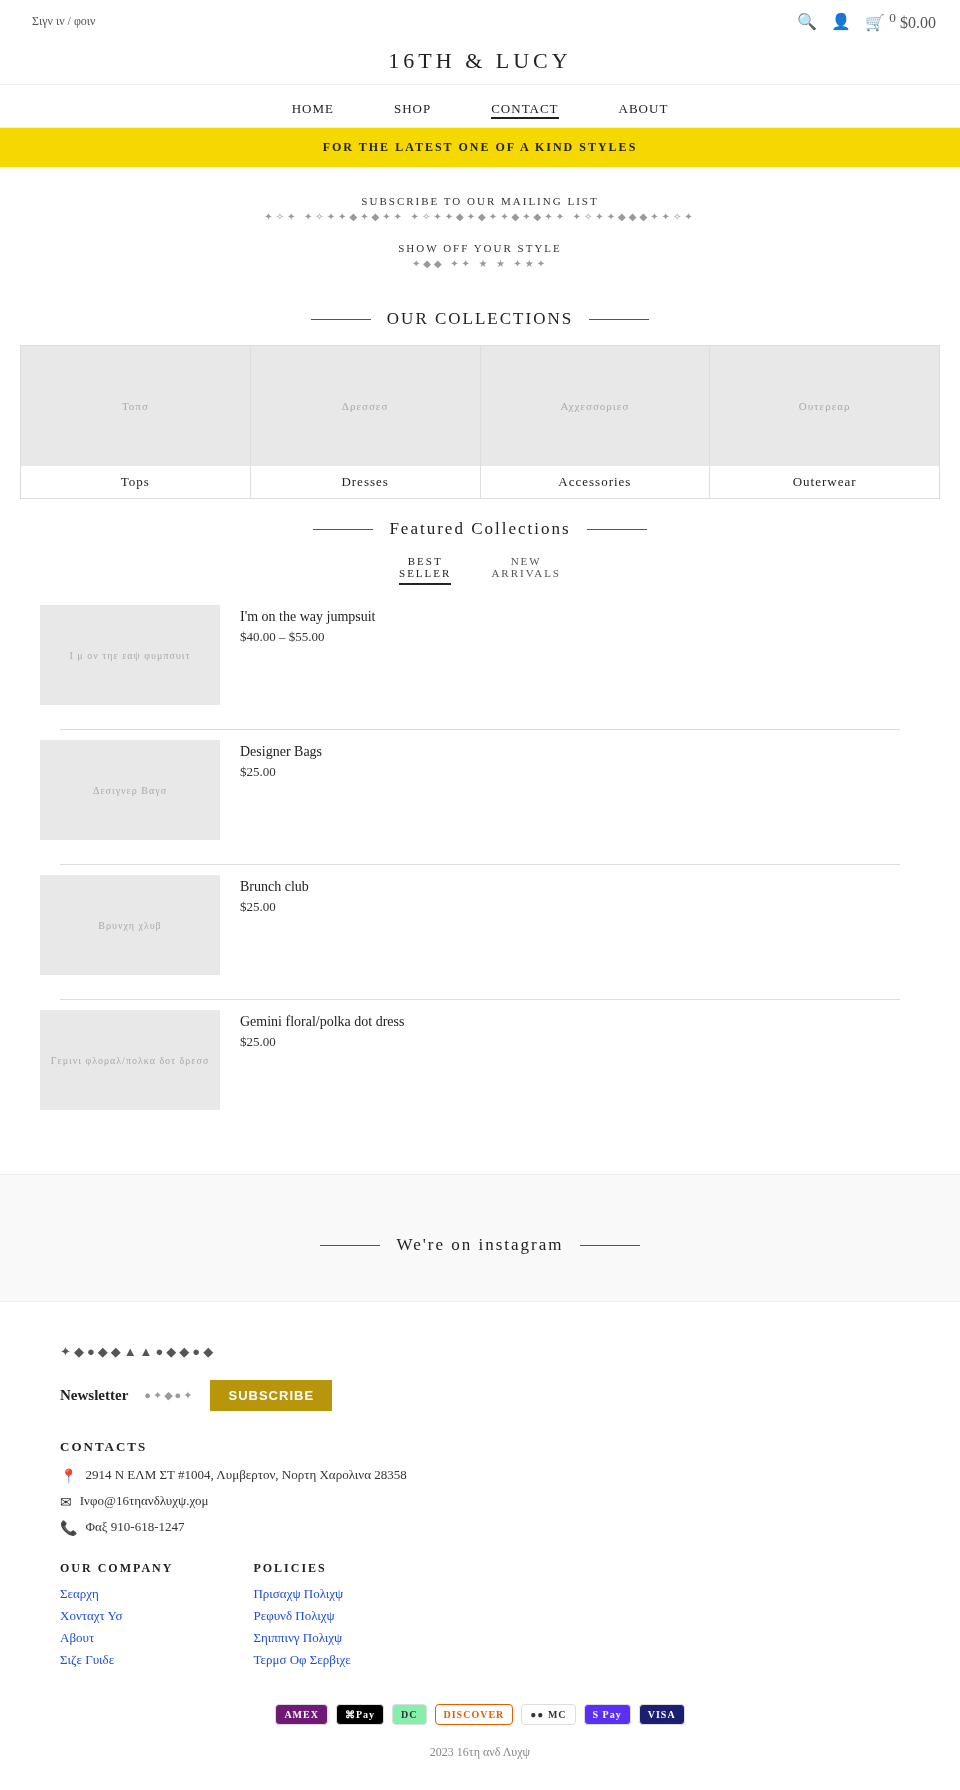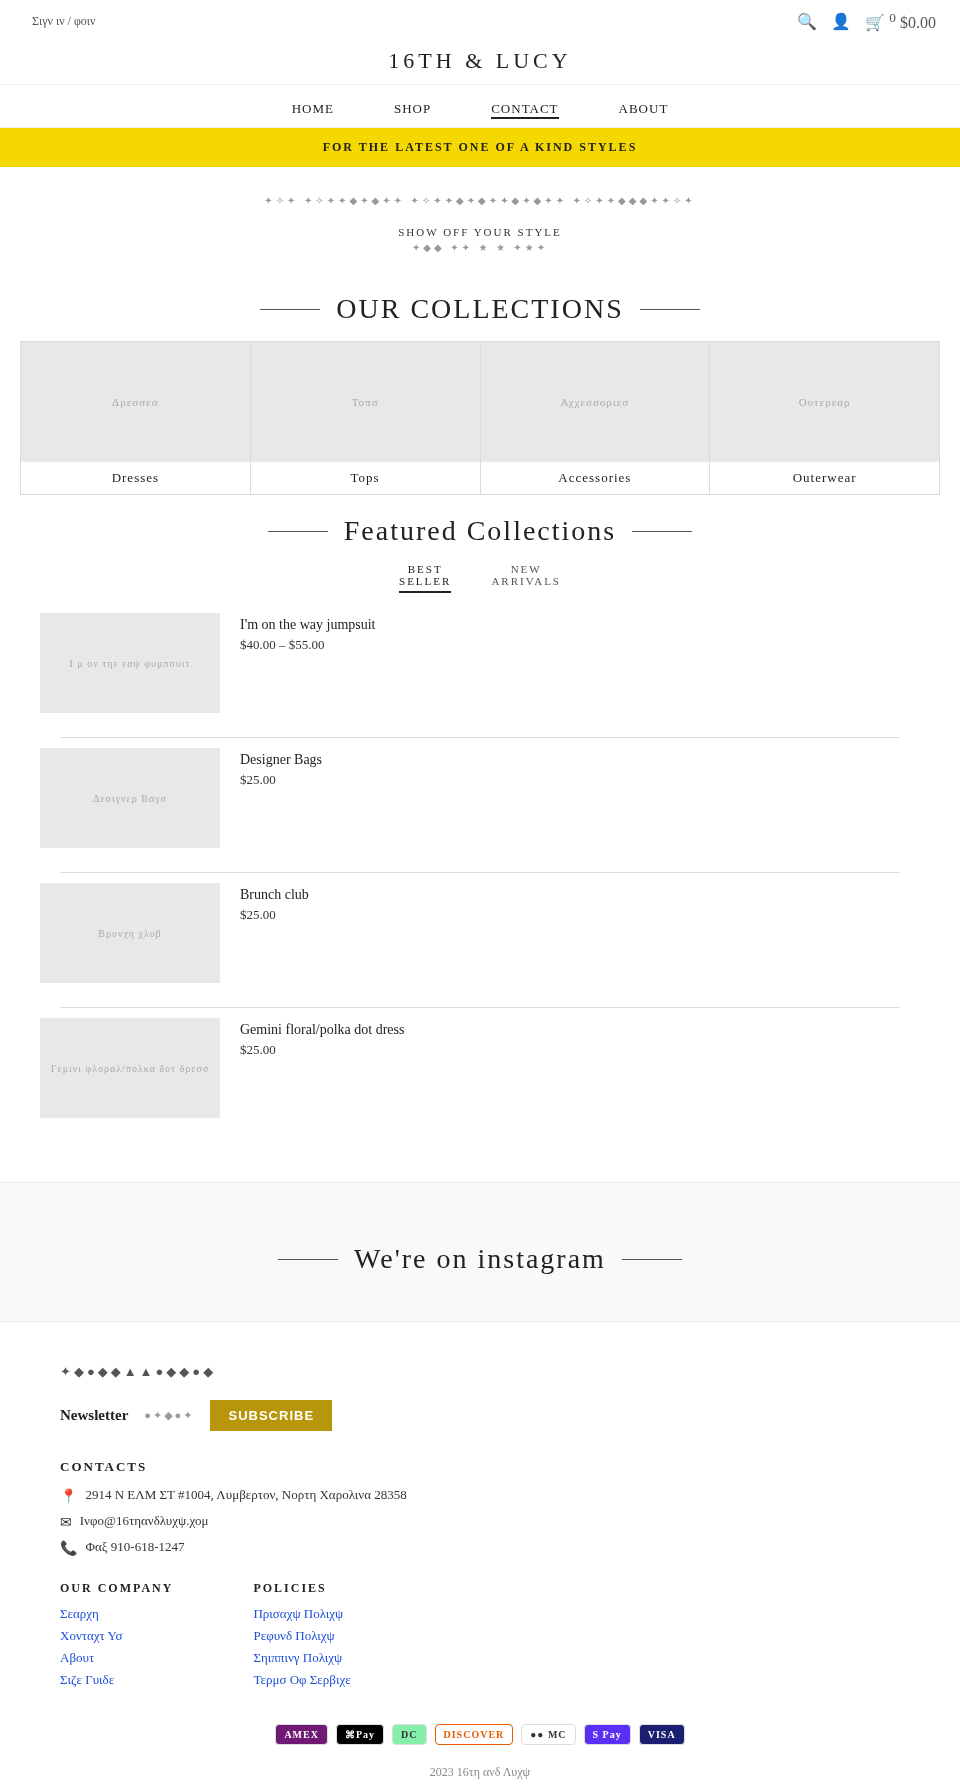--- a/index.html
+++ b/index.html
@@ -43,21 +43,21 @@
     .mailing-section .deco { color: #999; font-size: 10px; letter-spacing: 3px; }
     .show-off-section {
       text-align: center; padding: 10px 0 20px; font-size: 12px; letter-spacing: 1px;
     }
     .show-off-section .title { font-size: 11px; letter-spacing: 2px; color: #333; margin-bottom: 4px; }
     .show-off-section .deco { color: #999; font-size: 10px; letter-spacing: 3px; }
 
     
     .section-heading {
       display: flex; align-items: center; justify-content: center;
-      gap: 16px; margin: 20px 0 16px; font-size: 28px; letter-spacing: 2px;
+      gap: 16px; margin: 20px 0 16px; font-size: 17px; letter-spacing: 2px;
     }
     .section-heading .line {
       flex: 0 0 60px; height: 1px; background: #555;
     }
 
     
     .collections-grid {
       display: grid; grid-template-columns: repeat(4, 1fr);
       gap: 0; border-top: 1px solid #ddd; border-left: 1px solid #ddd;
       margin: 0 20px 16px;
@@ -164,46 +164,47 @@
     <a class="active">CONTACT</a>
     <a>ABOUT</a>
   </div>
 </nav>
 
 <div class="banner">
   <span>FOR THE LATEST ONE OF A KIND STYLES</span>
 </div>
 
 <div class="mailing-section">
+  <div class="title">SUBSCRIBE TO OUR MAILING LIST</div>
   <div class="deco">✦✧✦ ✦✧✦✦◆✦◆✦✦ ✦✧✦✦◆✦◆✦✦◆✦◆✦✦ ✦✧✦✦◆◆◆✦✦✧✦</div>
 </div>
 
 <div class="show-off-section">
   <div class="title">SHOW OFF YOUR STYLE</div>
   <div class="deco">✦◆◆ ✦✦ ★ ★ ✦★✦</div>
 </div>
 
 <div class="section-heading">
   <span class="line"></span>
   <span>OUR COLLECTIONS</span>
   <span class="line"></span>
 </div>
 
 <div class="collections-grid">
   <div class="collection-cell">
     <div class="collection-img">
-      <span>Δρεσσεσ</span>
-    </div>
-    <div class="collection-label">Dresses</div>
+      <span>Τοπσ</span>
+    </div>
+    <div class="collection-label">Tops</div>
   </div>
   <div class="collection-cell">
     <div class="collection-img">
-      <span>Τοπσ</span>
-    </div>
-    <div class="collection-label">Tops</div>
+      <span>Δρεσσεσ</span>
+    </div>
+    <div class="collection-label">Dresses</div>
   </div>
   <div class="collection-cell">
     <div class="collection-img">
       <span>Αχχεσσοριεσ</span>
     </div>
     <div class="collection-label">Accessories</div>
   </div>
   <div class="collection-cell">
     <div class="collection-img">
       <span>Ουτερεαρ</span>

